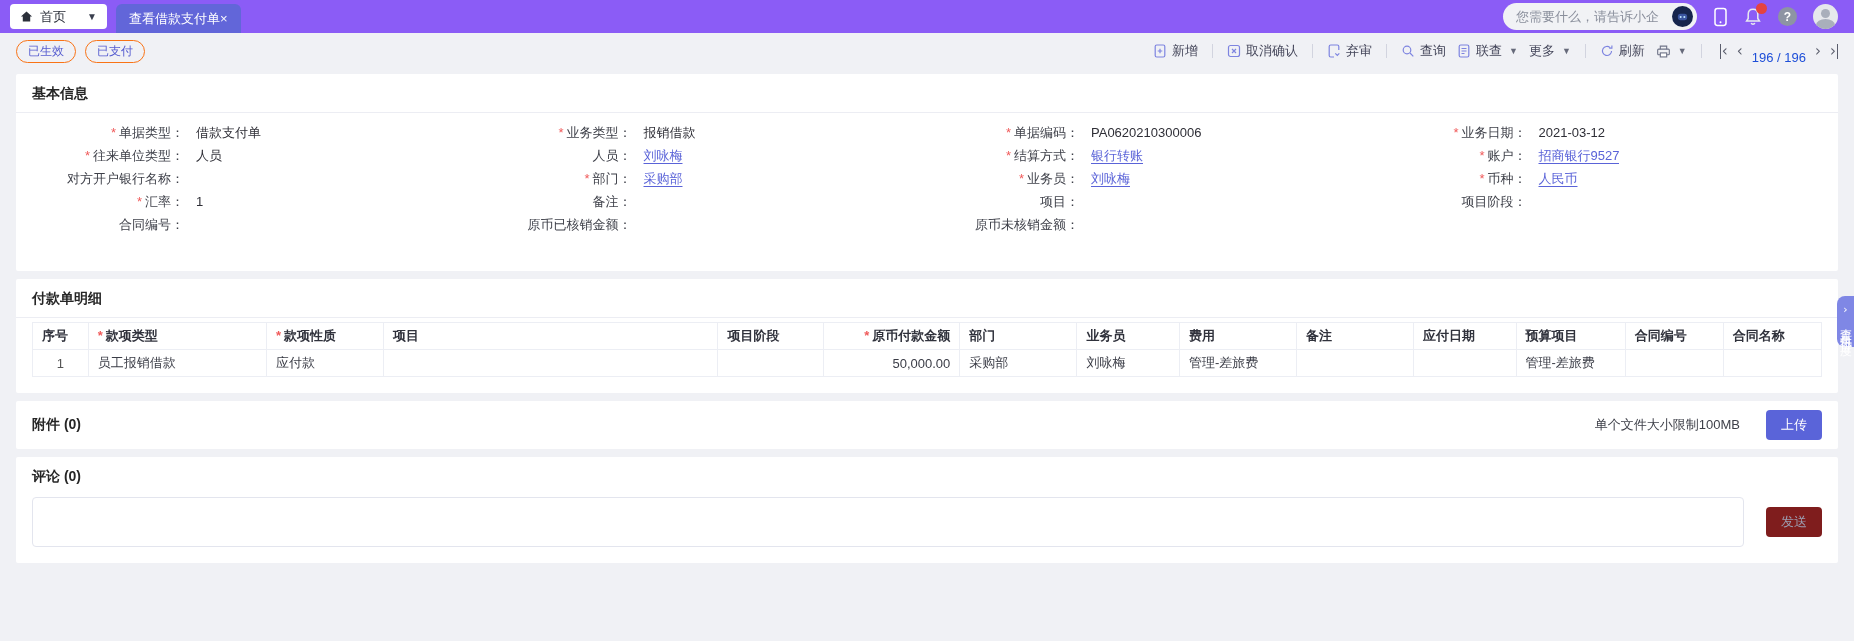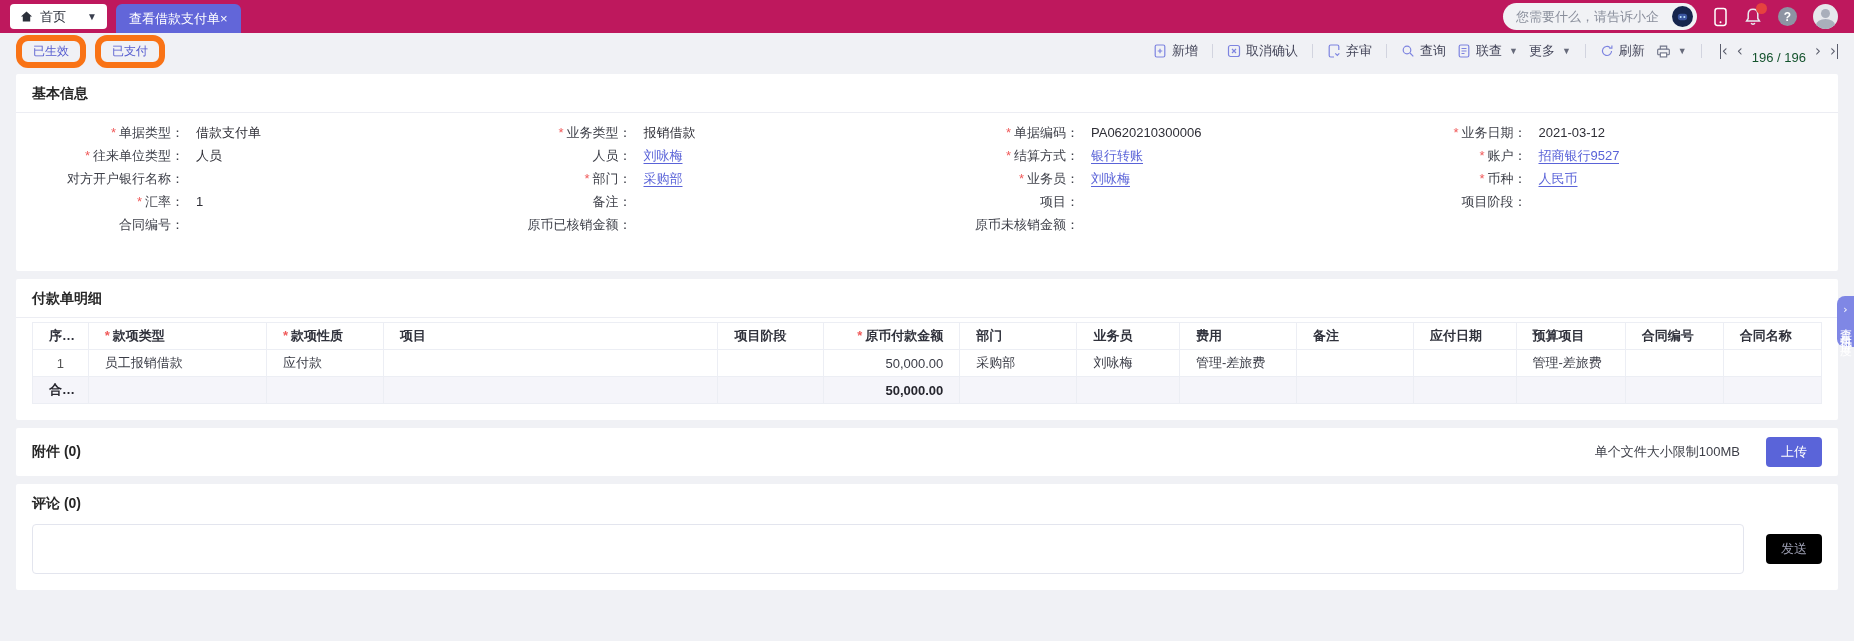--- a/index.html
+++ b/index.html
@@ -2,80 +2,80 @@
 <html><head>
 <meta charset="utf-8">
 <style>
   * { box-sizing: border-box; margin: 0; padding: 0; }
   html,body { width:1854px; height:641px; }
   body {
     font-family: "Liberation Sans", "DejaVu Sans", sans-serif;
     font-size: 13px; color:#333; background:#f0f1f5; overflow:hidden; position:relative;
   }
   
-  .topbar { height:33px; background:#be185d; display:flex; align-items:center; padding-left:10px; }
+  .topbar { height:33px; background:#8b5cf6; display:flex; align-items:center; padding-left:10px; }
   .home-pill { background:#fff; border-radius:4px; height:25px; display:flex; align-items:center; gap:7px; padding:0 10px; color:#2b2f3a; cursor:pointer; }
   .home-pill .caret { margin-left:14px; font-size:10px; color:#3a3f4e; }
   .active-tab { align-self:flex-end; height:29px; background:#6266d9; color:#fff; display:flex; align-items:center; gap:0; padding:0 13px; border-radius:6px 6px 0 0; margin-left:9px; cursor:pointer; }
   .active-tab .close { font-size:13px; line-height:1; cursor:pointer; opacity:.95; }
   .topbar-right { margin-left:auto; display:flex; align-items:center; gap:16px; padding-right:16px; }
   .search-pill { background:#f1f2f5; border-radius:14px; height:27px; display:flex; align-items:center; gap:8px; padding:0 4px 0 13px; }
   .search-pill input { border:none; outline:none; background:transparent; width:148px; font-size:13px; color:#555; font-family:inherit; }
   .search-pill input::placeholder { color:#8a8f9c; }
   .robot { width:21px; height:21px; border-radius:50%; background:#16254d; display:flex; align-items:center; justify-content:center; cursor:pointer; }
   .icon-btn { position:relative; display:flex; align-items:center; cursor:pointer; }
   .badge-dot { position:absolute; top:-4px; right:-5px; width:11px; height:11px; border-radius:50%; background:#e5433f; }
   .q-circle { width:19px; height:19px; border-radius:50%; background:#8d94a3; color:#fff; font-weight:bold; font-size:12px; display:flex; align-items:center; justify-content:center; }
   .avatar { width:25px; height:25px; border-radius:50%; background:#e6e8ec; overflow:hidden; position:relative; }
   .avatar .head { position:absolute; top:5px; left:8px; width:9px; height:9px; border-radius:50%; background:#a9afbb; }
   .avatar .body { position:absolute; top:15px; left:3px; width:19px; height:12px; border-radius:50% 50% 0 0; background:#a9afbb; }
   
   .toolbar { height:36px; display:flex; align-items:center; padding:0 16px; }
-  .status-pill { border:6px solid #f97316; color:#565dd0; border-radius:12px; padding:2px 11px; font-size:12px; margin-right:9px; background:transparent; }
+  .status-pill { border:1px solid #f97316; color:#565dd0; border-radius:12px; padding:2px 11px; font-size:12px; margin-right:9px; background:transparent; }
   .toolbar-right { margin-left:auto; display:flex; align-items:center; gap:11px; color:#44465a; }
   .tb-btn { display:flex; align-items:center; gap:5px; cursor:pointer; white-space:nowrap; }
   .tb-btn .caret { font-size:9px; color:#666a7a; margin-left:2px; }
   .tb-div { width:1px; height:14px; background:#d2d4df; margin:0 3px; }
   .pager { display:flex; align-items:center; gap:9px; margin-left:4px; color:#4a4d5c; }
   .pg { font-size:15px; line-height:1; color:#5a5d6c; cursor:pointer; font-family:"DejaVu Sans", sans-serif; }
   .pg.bar-l { border-left:1.5px solid #5a5d6c; padding-left:1px; }
   .pg.bar-r { border-right:1.5px solid #5a5d6c; padding-right:1px; }
-  .pg-text { color:#14532d;margin-top:12px; }
+  .pg-text { color:#1d4ed8;margin-top:12px; }
   
   .card { background:#fff; border-radius:2px; margin:0 16px 8px; }
   .card.first { margin-top:5px; }
   .card-title { font-size:14px; font-weight:bold; color:#262626; padding:11px 16px 9px; }
   .card-sep { border-bottom:1px solid #ecedf3; }
   
   .form-grid { display:grid; grid-template-columns:repeat(4,1fr); padding:8px 16px 12px; }
   .field { height:23px; display:flex; align-items:center; overflow:hidden; }
   .flabel { flex:0 0 152px; display:flex; justify-content:flex-end; align-items:center; color:#3d3f48; white-space:nowrap; }
   .req { color:#f05a5a; margin-right:3px; }
   .fvalue { padding-left:12px; color:#2e2e36; white-space:nowrap; overflow:hidden; }
   .fvalue.link { color:#5a63d8; text-decoration:underline; text-underline-offset:3px; cursor:pointer; }
   
   .table-wrap { padding:4px 16px 16px; }
   table { width:100%; border-collapse:collapse; table-layout:fixed; }
-  th, td { border:1px solid #eceef4; height:27px; padding:0 16px; font-size:13px; white-space:nowrap; overflow:hidden; text-overflow:ellipsis; }
+  th, td { border:1px solid #eceef4; height:27px; padding:0 9px; font-size:13px; white-space:nowrap; overflow:hidden; text-overflow:ellipsis; }
   th { text-align:left; font-weight:bold; color:#30323c; background:#fff; }
   td { color:#3a3c46; }
   th.num, td.num { text-align:right; }
   td.idx { text-align:center; color:#555; }
   tr.total { background:#f5f5fa; }
   tr.total td { font-weight:bold; color:#26262e; }
   
   .attach-row { display:flex; align-items:center; padding:9px 16px; }
   .attach-right { margin-left:auto; display:flex; align-items:center; gap:26px; }
   .attach-hint { color:#3d3f48; }
   .btn-primary { background:#5a64d9; color:#fff; border:none; border-radius:4px; padding:6px 15px; font-size:13px; cursor:pointer; font-family:inherit; }
   
   .comment-body { display:flex; align-items:center; gap:22px; padding:2px 16px 16px; }
   .comment-box { flex:1; height:50px; border:1px solid #e3e5ee; border-radius:4px; background:#fff; }
   .comment-box textarea { width:100%; height:100%; border:none; outline:none; resize:none; padding:8px 10px; font-family:inherit; font-size:13px; background:transparent; }
-  .btn-send { background:#000000; color:#9b9db0; border:none; border-radius:4px; padding:6px 15px; font-size:13px; cursor:pointer; font-family:inherit; }
+  .btn-send { background:#7f1d1d; color:#9b9db0; border:none; border-radius:4px; padding:6px 15px; font-size:13px; cursor:pointer; font-family:inherit; }
   
   .side-tab { position:absolute; right:0; top:296px; width:17px; background:#7f87e5; color:#fff; border-radius:8px 0 0 8px; padding:7px 0 10px; display:flex; flex-direction:column; align-items:center; cursor:pointer; }
   .side-tab .chev { font-size:11px; margin-bottom:3px; font-family:"DejaVu Sans", sans-serif; }
   .side-tab .vtext { writing-mode:vertical-rl; text-orientation:upright; font-size:12px; letter-spacing:3px; line-height:17px; }
   svg { display:block; }
 </style>
 </head>
 <body>
 
 <div class="topbar">
@@ -400,36 +400,20 @@
             <td class="num">50,000.00</td>
             <td>采购部</td>
             <td>刘咏梅</td>
             <td>管理-差旅费</td>
             <td></td>
             <td></td>
             <td>管理-差旅费</td>
             <td></td>
             <td></td>
           </tr>
-          <tr class="total">
-            <td>合计</td>
-            <td></td>
-            <td></td>
-            <td></td>
-            <td></td>
-            <td class="num">50,000.00</td>
-            <td></td>
-            <td></td>
-            <td></td>
-            <td></td>
-            <td></td>
-            <td></td>
-            <td></td>
-            <td></td>
-          </tr>
         </tbody>
     </table>
   </div>
 </div>
 
 <div class="card">
   <div class="attach-row">
     <span class="card-title" style="padding:0">附件 (0)</span>
     <span class="attach-right">
       <span class="attach-hint">单个文件大小限制100MB</span>

